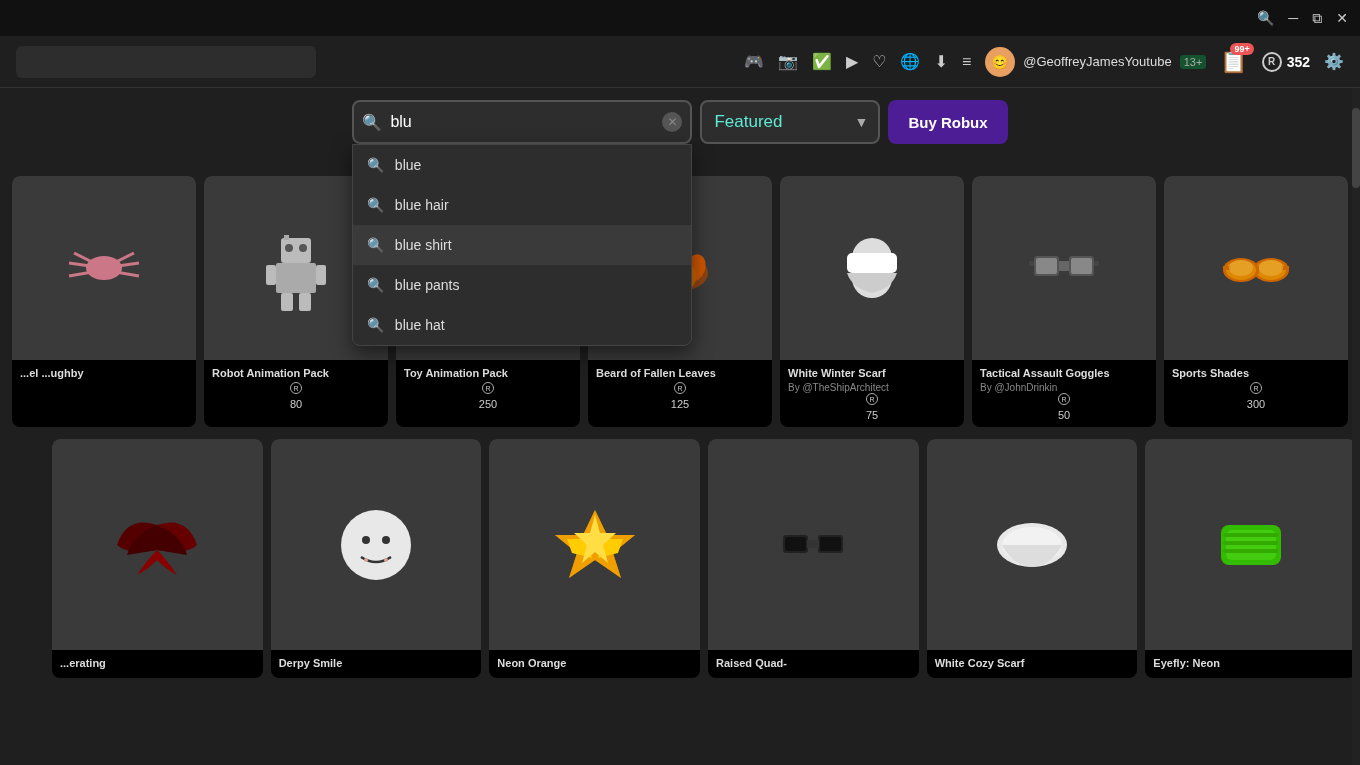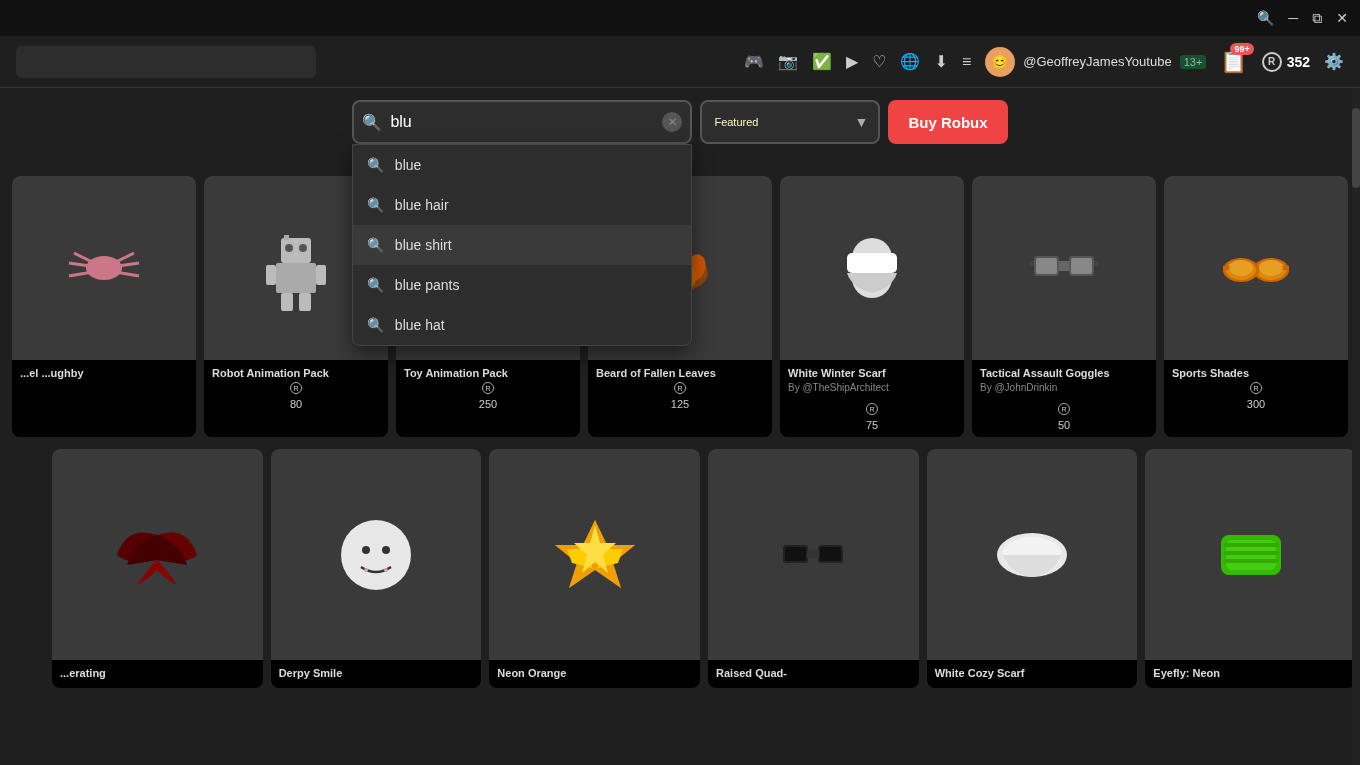--- a/index.html
+++ b/index.html
@@ -156,21 +156,21 @@
     .item-name {
       font-size: 11px;
       color: #ddd;
       font-weight: bold;
       line-height: 1.3;
       margin-bottom: 2px;
     }
     .item-creator {
       font-size: 10px;
       color: #888;
-      margin-bottom: 10px;
+      margin-bottom: 0;
     }
     .item-price {
       display: flex;
       align-items: center;
       gap: 4px;
       font-size: 11px;
       color: #ccc;
       flex-direction: column;
     }
     .price-icon {
@@ -234,22 +234,22 @@
       font-size: 14px;
       padding: 0 36px 0 12px;
       outline: none;
       cursor: pointer;
       display: flex;
       align-items: center;
       position: relative;
       min-width: 180px;
     }
     .featured-dropdown-text {
-      font-size: 11px;
-      color: #fef9c3;
+      font-size: 17px;
+      color: #5eead4;
     }
     .featured-chevron {
       position: absolute;
       right: 10px;
       color: #aaa;
     }
 
     
     .autocomplete-dropdown {
       position: absolute;
@@ -273,21 +273,21 @@
     }
     .autocomplete-item.highlighted { background: #3a3a3a; }
     .autocomplete-search-icon {
       color: #888;
       font-size: 14px;
     }
 
     
     .buy-robux-btn {
       height: 44px;
-      background: #ef4444;
+      background: #4c1d95;
       border: none;
       border-radius: 8px;
       color: #fff;
       font-size: 15px;
       font-weight: bold;
       padding: 12px 20px;
       cursor: pointer;
     }
 
     .item-card-fixed {

